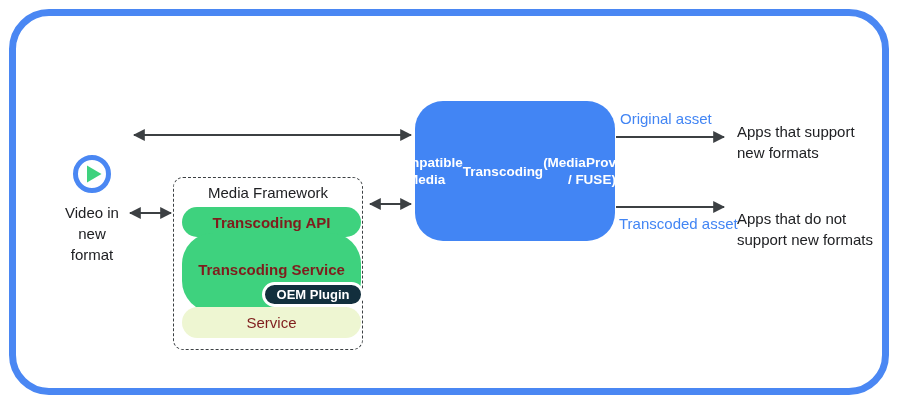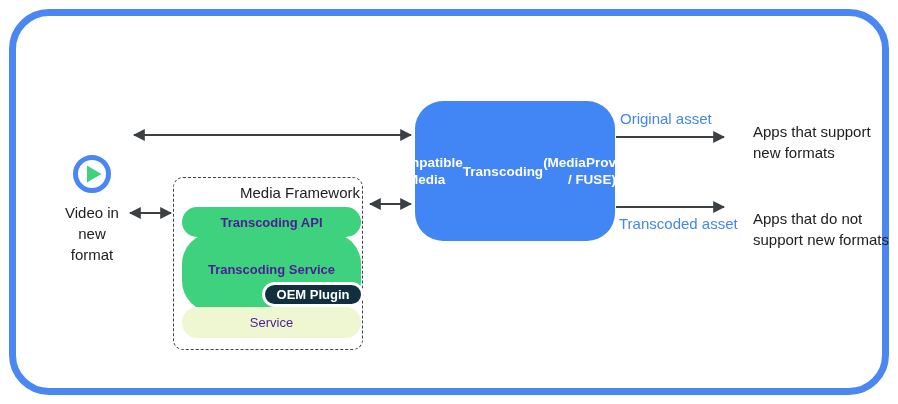--- a/index.html
+++ b/index.html
@@ -49,30 +49,29 @@
     border-radius: 10px;
     box-sizing: border-box;
     background: transparent;
   }
   .mf-title {
     position: absolute;
     left: 173px; top: 184px;
     width: 190px;
     text-align: center;
     font-size: 15px;
-    padding-left: 32px;
   }
   .pill {
     position: absolute;
     display: flex;
     align-items: center;
     justify-content: center;
     font-weight: bold;
-    font-size: 13px;
-    color: #4c1d95;
+    font-size: 15px;
+    color: #7f1d1d;
   }
   .pill-api {
     left: 182px; top: 207px;
     width: 179px; height: 30px;
     border-radius: 15px;
     background: #3ed27e;
   }
   .pill-service {
     left: 182px; top: 233px;
     width: 179px; height: 79px;
@@ -120,21 +119,20 @@
     white-space: nowrap;
   }
   .asset-original { left: 620px; top: 110px; }
   .asset-transcoded { left: 619px; top: 215px; }
   .apps-text {
     position: absolute;
     left: 737px;
     font-size: 15px;
     line-height: 21px;
     white-space: nowrap;
-    margin-left: 16px;
   }
   .apps-support { top: 121px; }
   .apps-nosupport { top: 208px; }
 </style>
 </head>
 <body>
 
 <div class="canvas">
 
   <div class="frame"></div>

